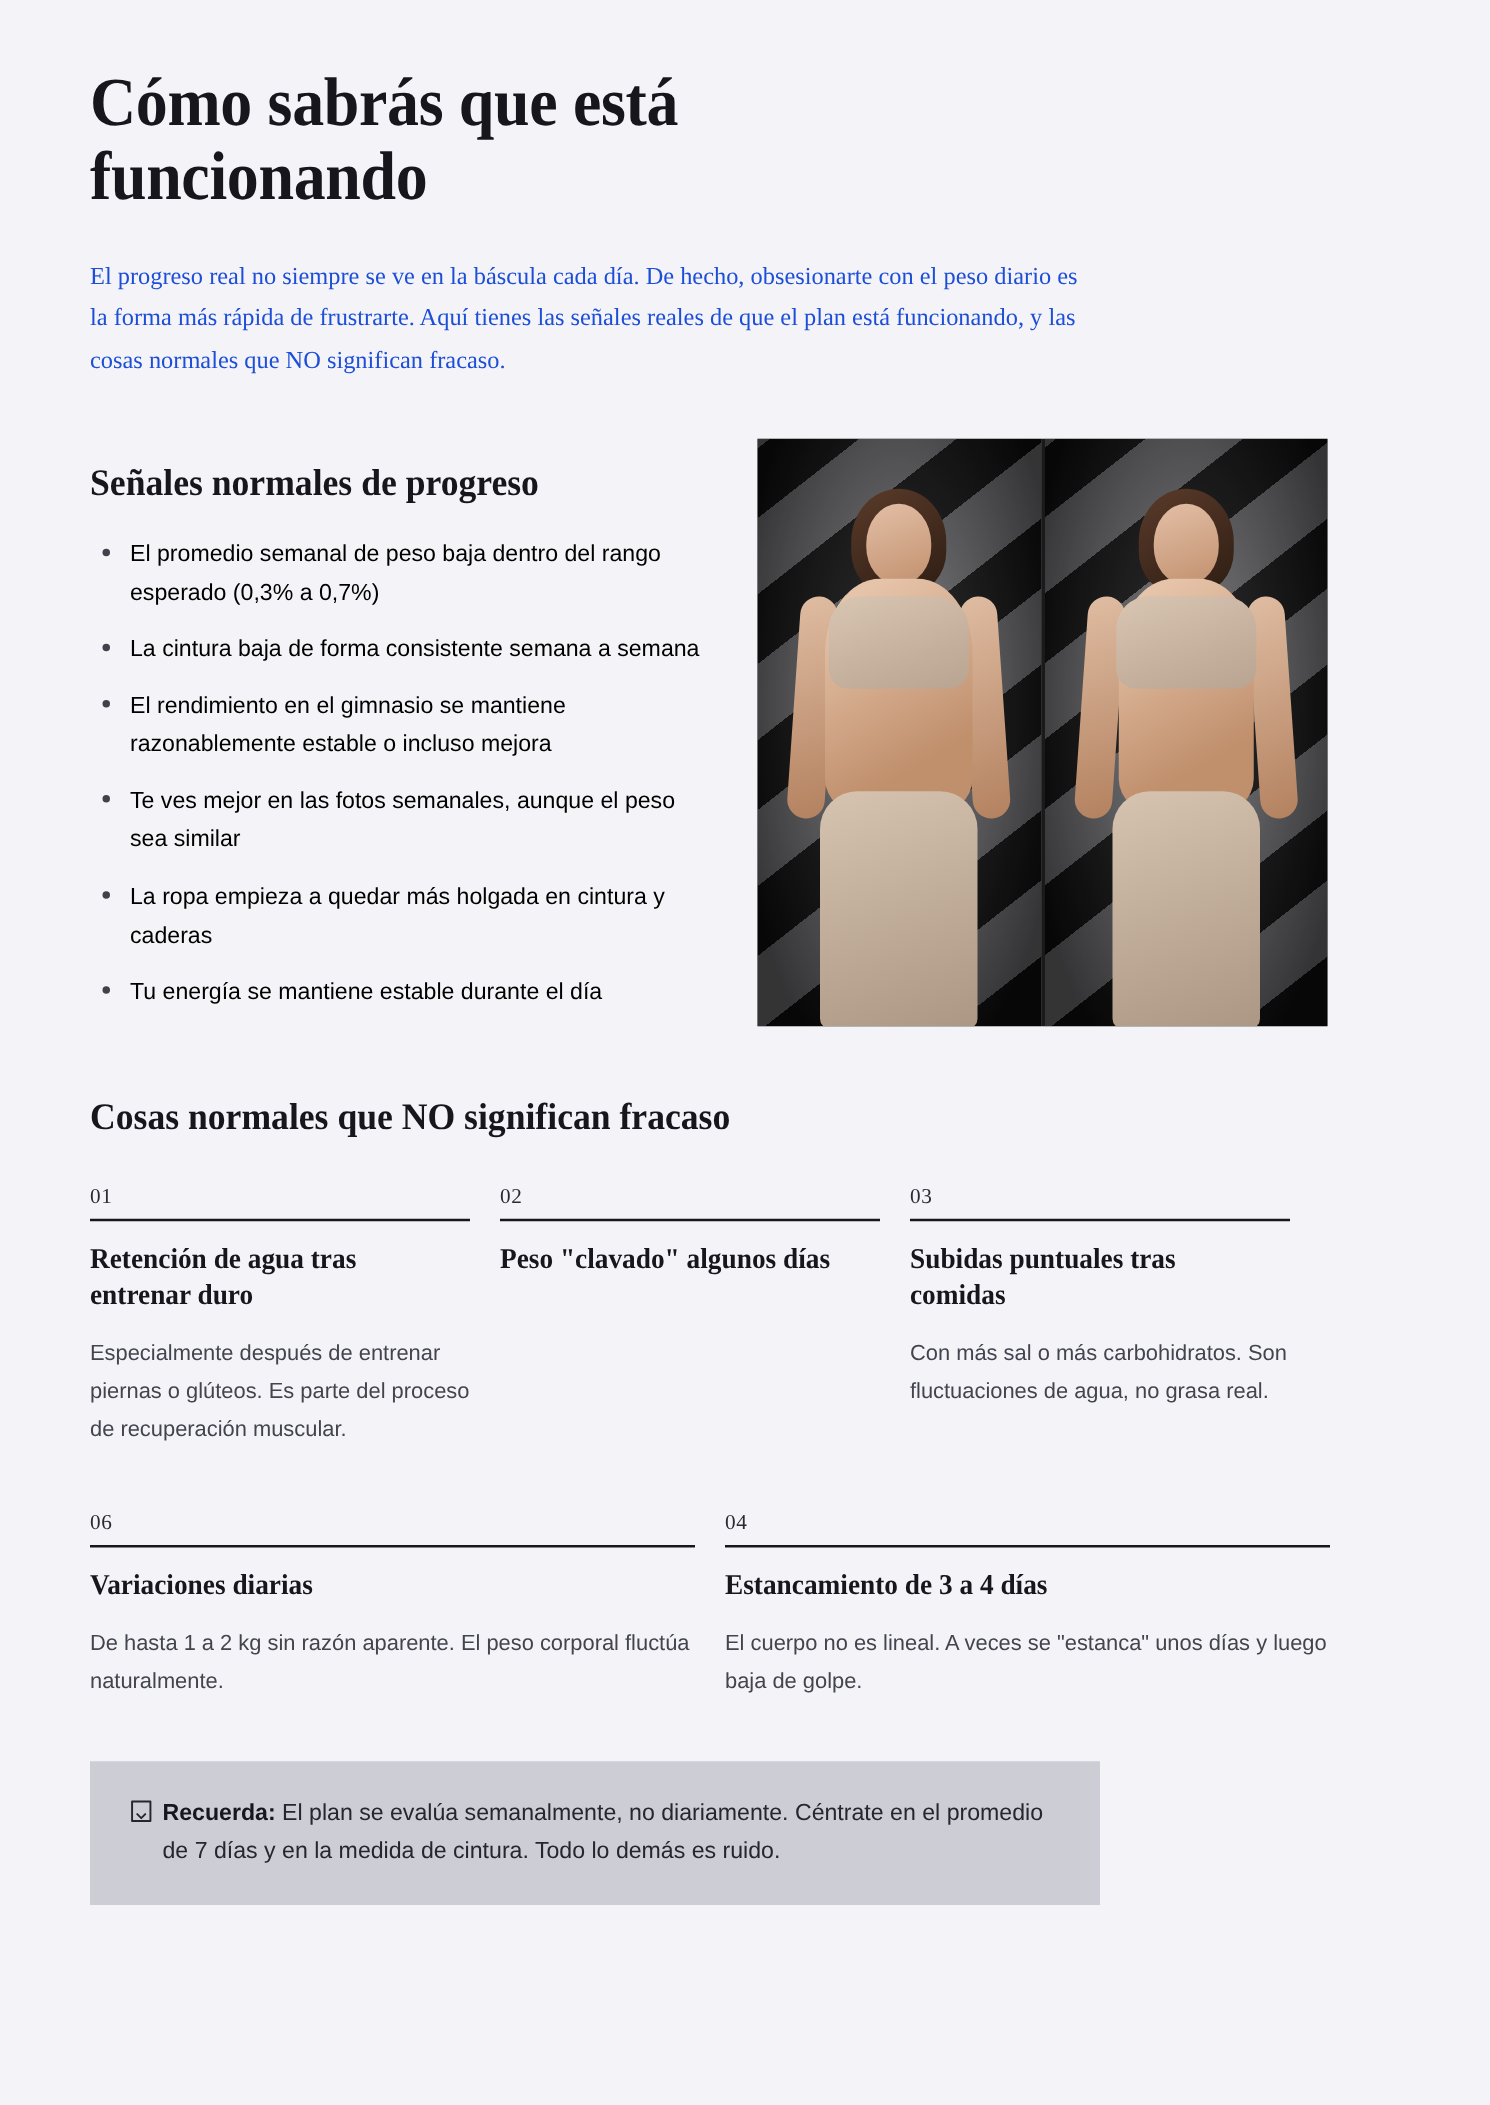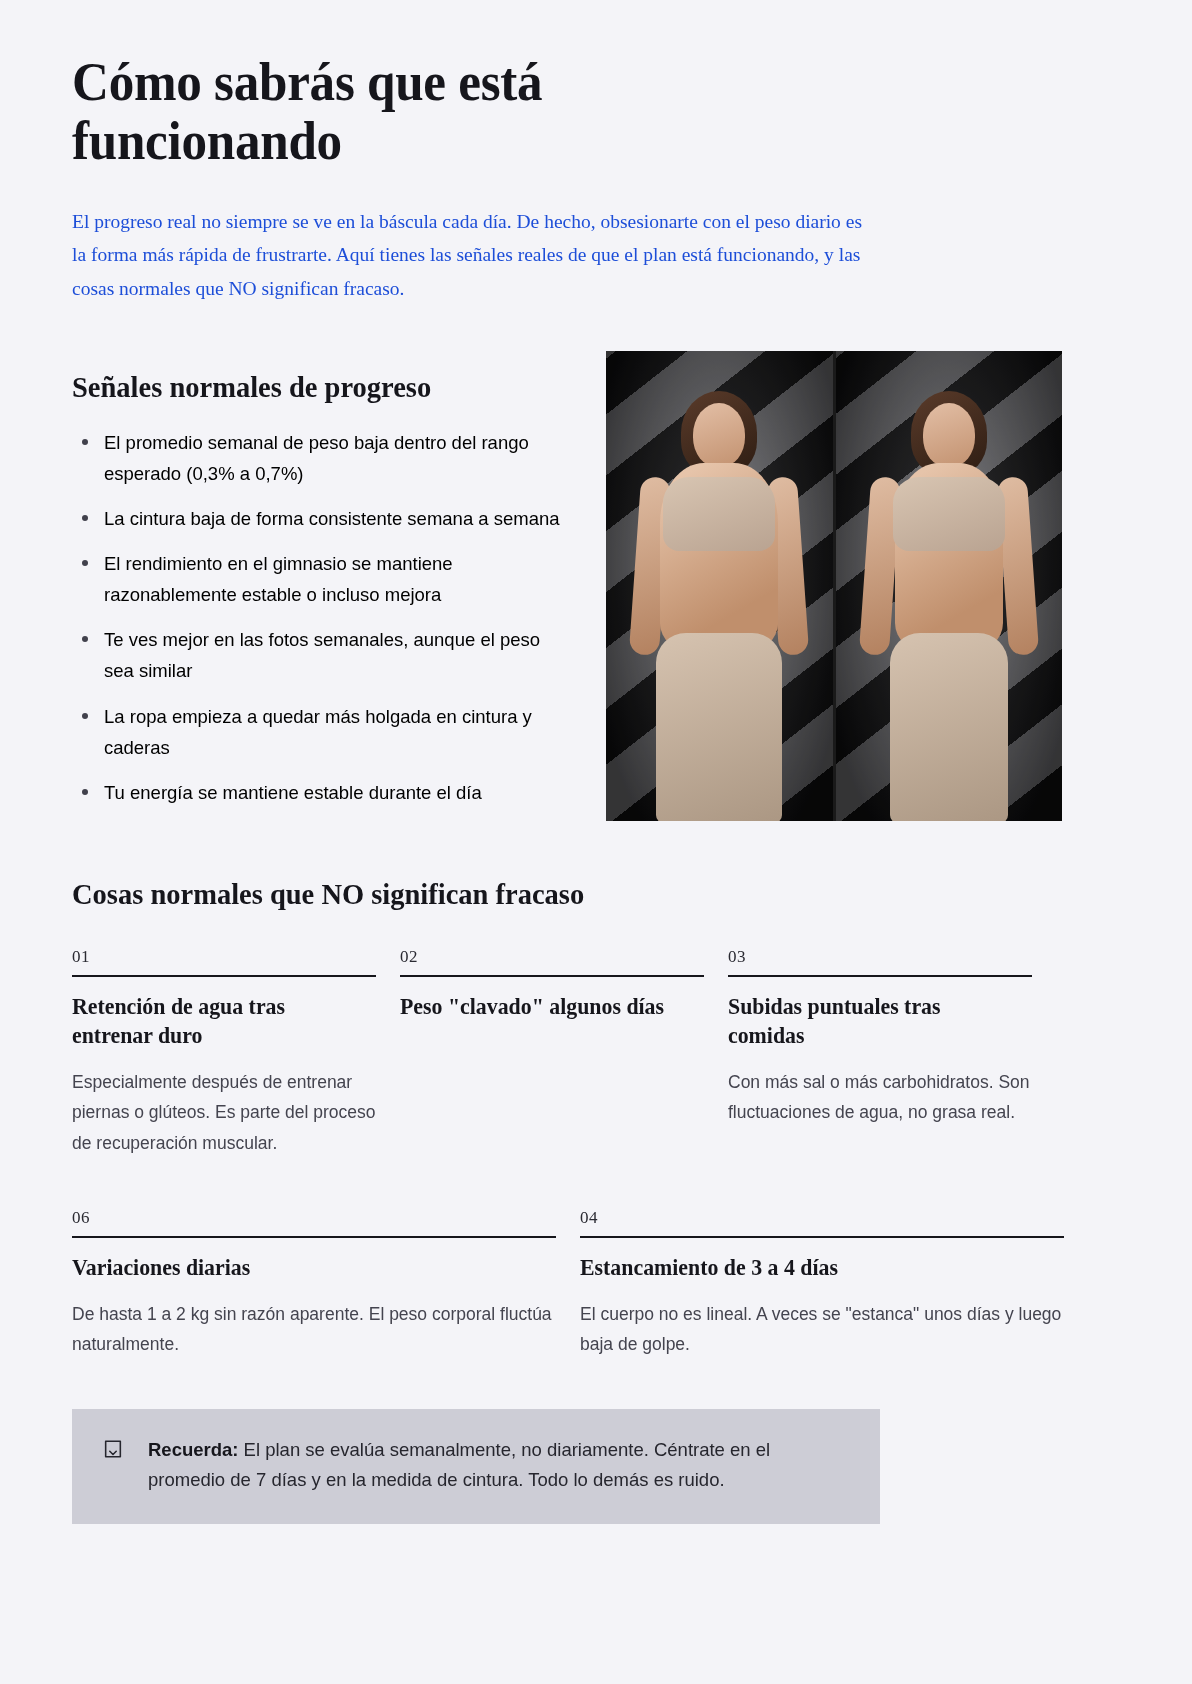--- a/index.html
+++ b/index.html
@@ -242,21 +242,21 @@
     font-size: 17.5px;
     line-height: 1.72;
     color: #44444f;
     margin: 0;
   }
 
   
   .callout {
     display: flex;
     align-items: flex-start;
-    gap: 24px;
+    gap: 6px;
     background: #cdcdd6;
     padding: 26px 30px 28px 30px;
     margin-top: 6px;
   }
   .callout-icon {
     flex: none;
     margin-top: 3px;
   }
   .callout-text {
     font-size: 18.5px;

